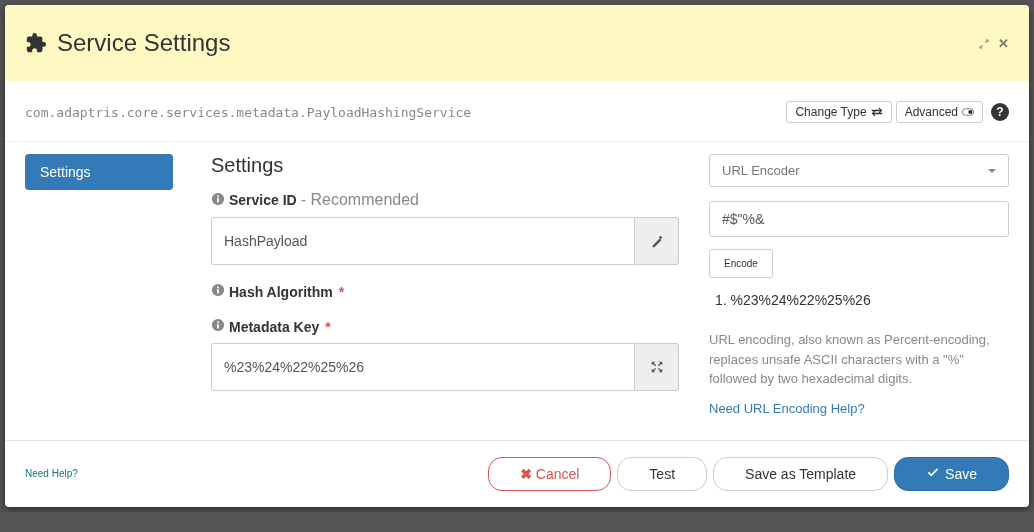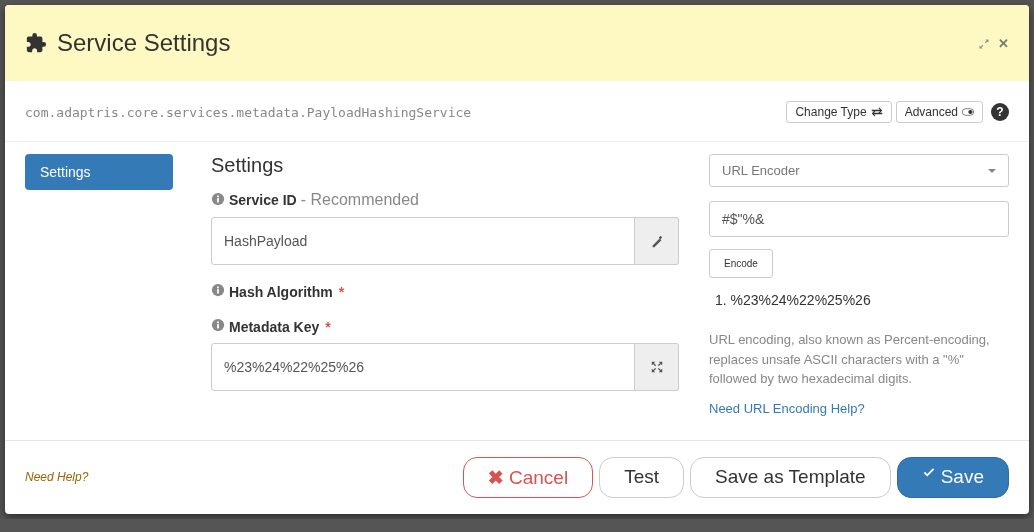--- a/index.html
+++ b/index.html
@@ -219,23 +219,23 @@
 
   .footer {
     border-top: 1px solid #e5e5e5;
     padding: 16px 20px;
     display: flex;
     justify-content: space-between;
     align-items: center;
   }
   .footer-right { display: flex; gap: 6px; }
   .btn {
-    padding: 8px 24px;
+    padding: 8px 31px;
     border-radius: 14px;
-    font-size: 19px;
+    font-size: 14px;
     cursor: pointer;
     border: 1px solid transparent;
   }
   .btn-outline-danger {
     border-color: #d9534f;
     color: #d9534f;
     background: #fff;
   }
   .btn-outline {
     border-color: #ccc;
@@ -244,24 +244,23 @@
   }
   .btn-primary {
     background: #337ab7;
     color: #fff;
     border-color: #2e6da4;
     display: inline-flex;
     align-items: flex-start;
     gap: 5px;
   }
   .need-help {
-    color: #a16207;
-    cursor: pointer;
-    font-size: 12px;
-    font-style: italic;
+    color: #0f766e;
+    cursor: pointer;
+    font-size: 10px;
   }
   .icon-svg { width: 12px; height: 12px; fill: currentColor; display: inline-block; vertical-align: middle; }
   .icon-svg-14 { width: 14px; height: 14px; fill: currentColor; }
 </style>
 </head>
 <body>
 
 <div class="modal">
 
   <div class="modal-header">

